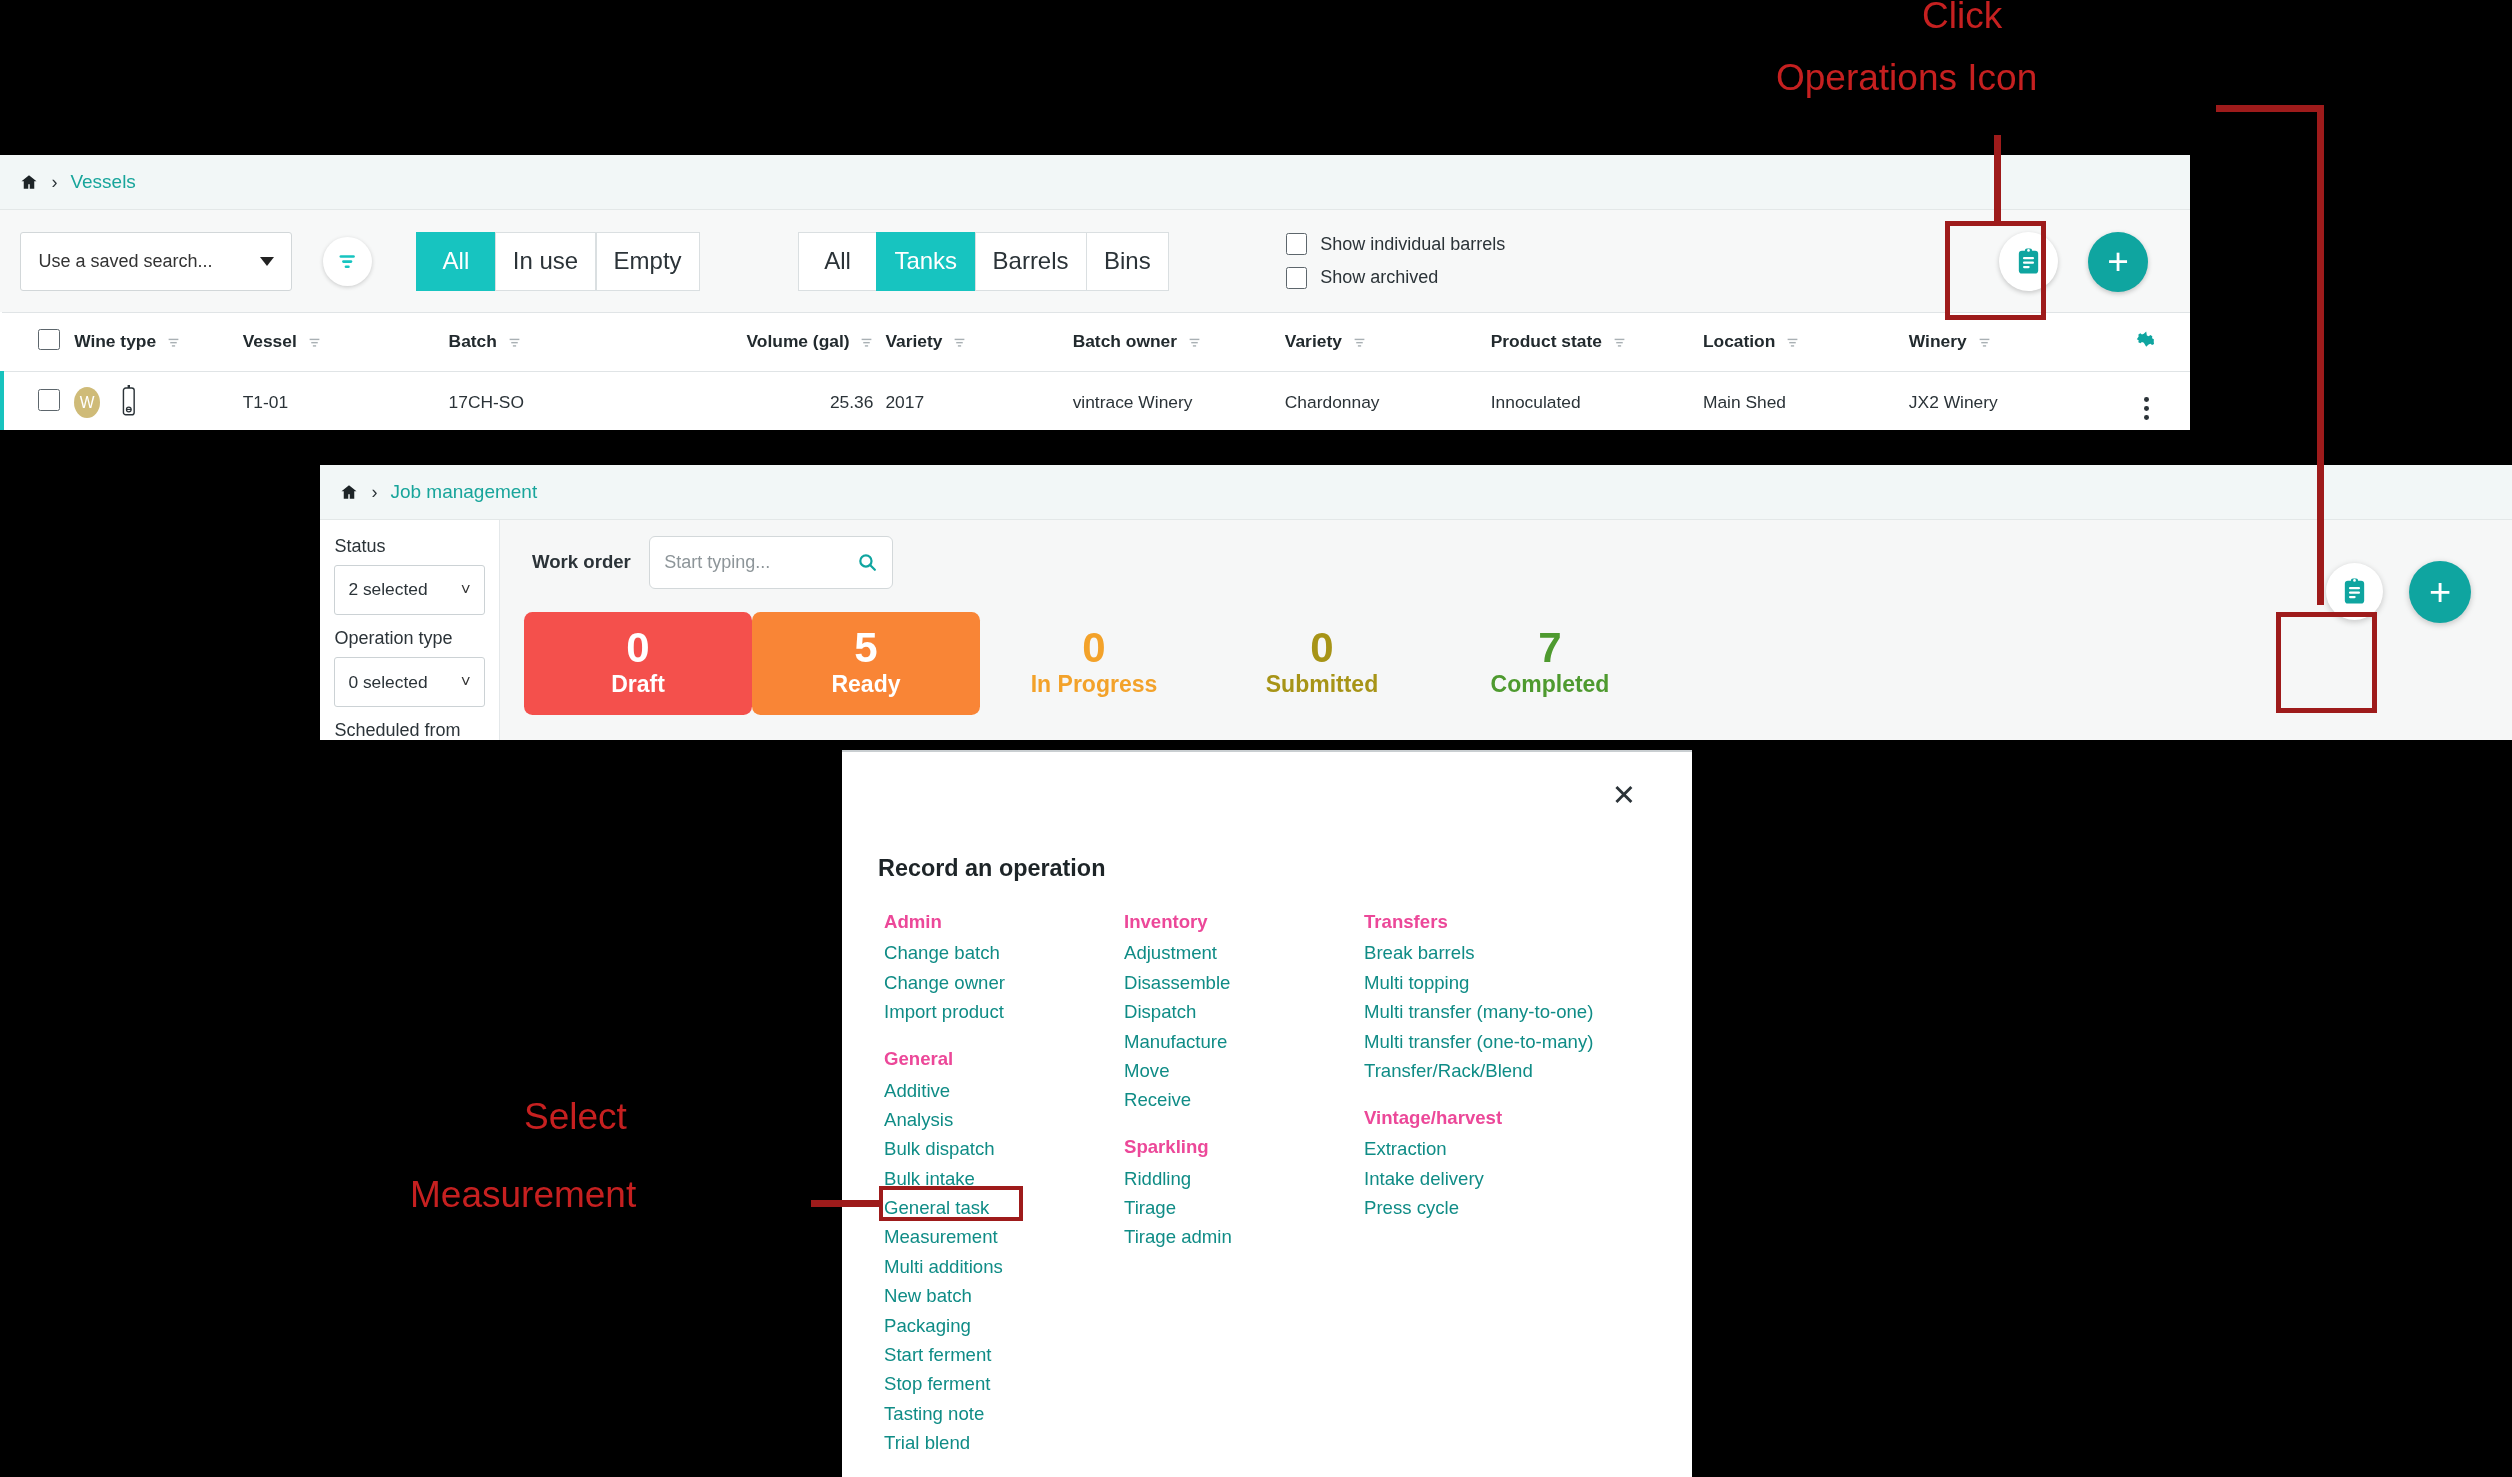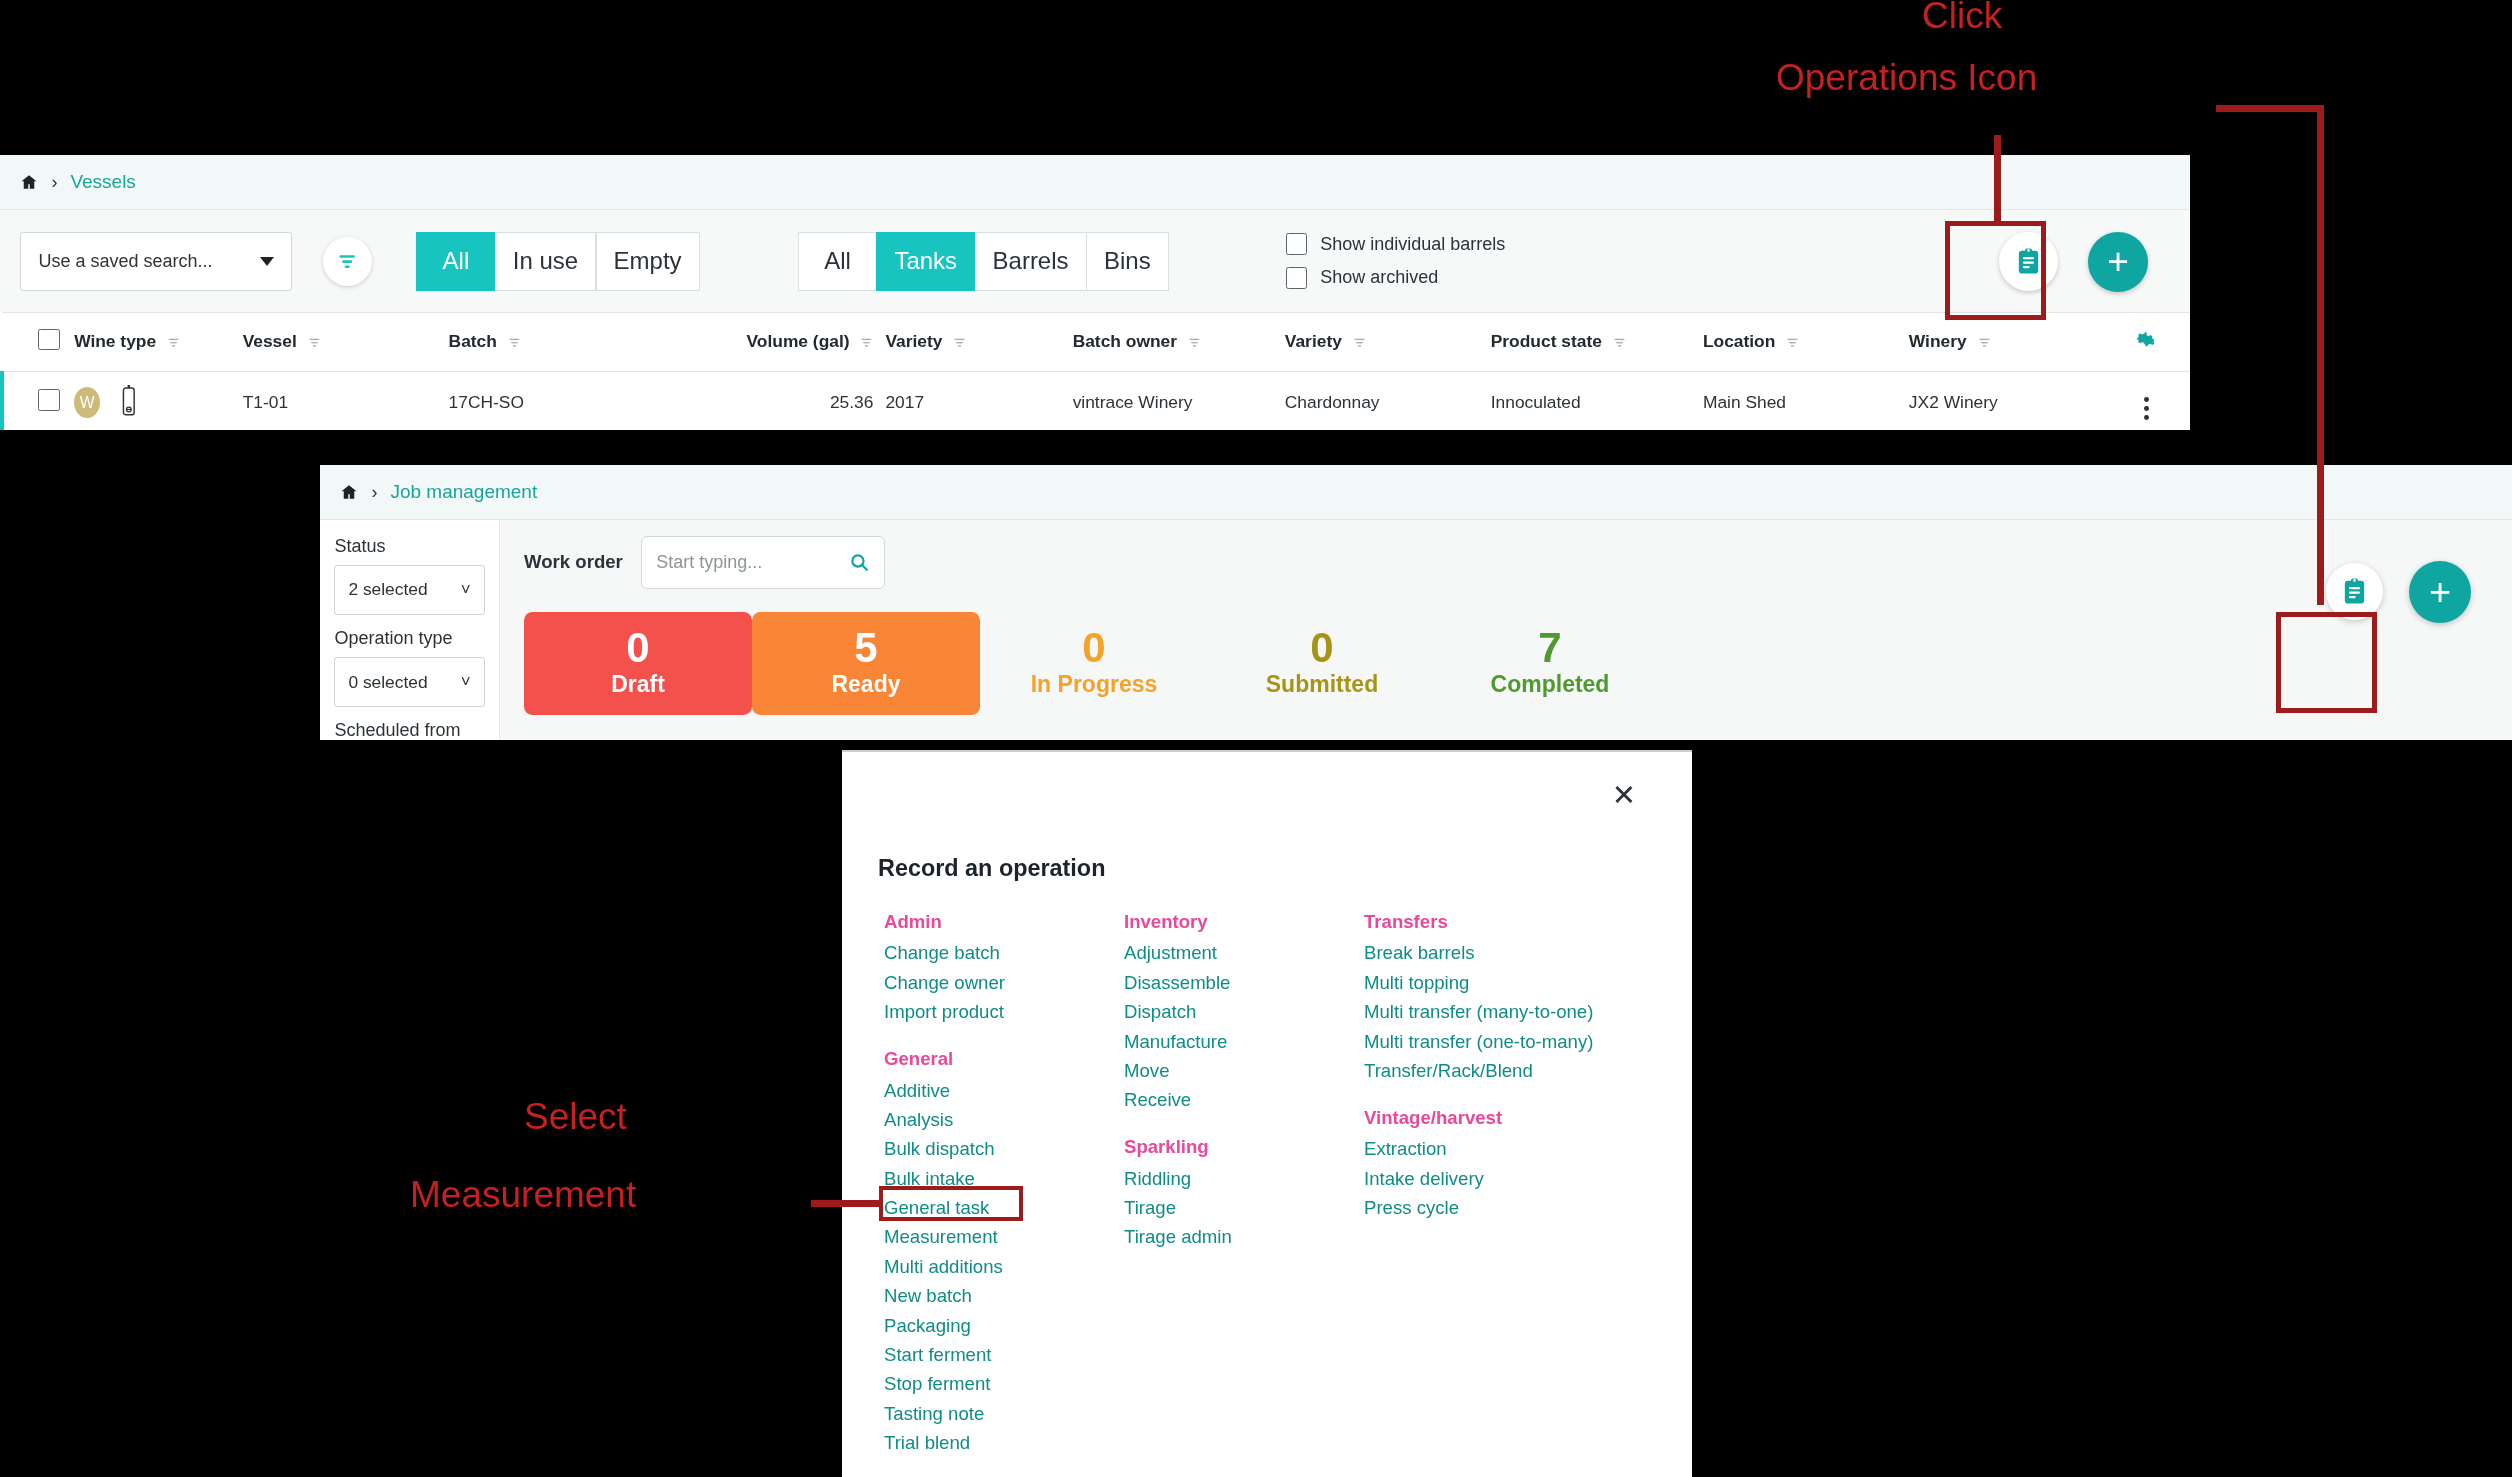--- a/index.html
+++ b/index.html
@@ -149,21 +149,21 @@
   }
   .f-label { font-size: 18px; color: #2b3338; margin-bottom: 8.4px; }
   .f-select {
     width: 100%; height: 50px; background:#fff;
     border: 0.6px solid #ccd2d5; border-radius: 3px;
     display:flex; align-items:center; justify-content: space-between;
     padding: 0 13px; font-size: 17.4px; color:#2b3338; margin-bottom: 13px;
   }
   .chev { font-size: 17px; color:#333; }
   .job-main { flex: 1; background:#f6f7f7; padding: 15.6px 24px 0 24px; position: relative; }
-  .wo-row { display:flex; align-items:center; gap: 18px; }
+  .wo-row { display:flex; align-items:center; gap: 18px; margin-left: 8px; }
   .wo-label { font-size: 18.6px; font-weight: 700; color:#2b3338; }
   .wo-input {
     width: 244px; height: 53px; background:#fff;
     border: 0.6px solid #d3d8da; border-radius: 6px;
     display:flex; align-items:center; justify-content:space-between;
     padding: 0 14.4px;
   }
   .wo-ph { font-size: 18px; color:#8d9599; }
   .stat-row { display:flex; align-items:flex-start; gap: 0; margin-top: 23px; }
   .stat-card {

